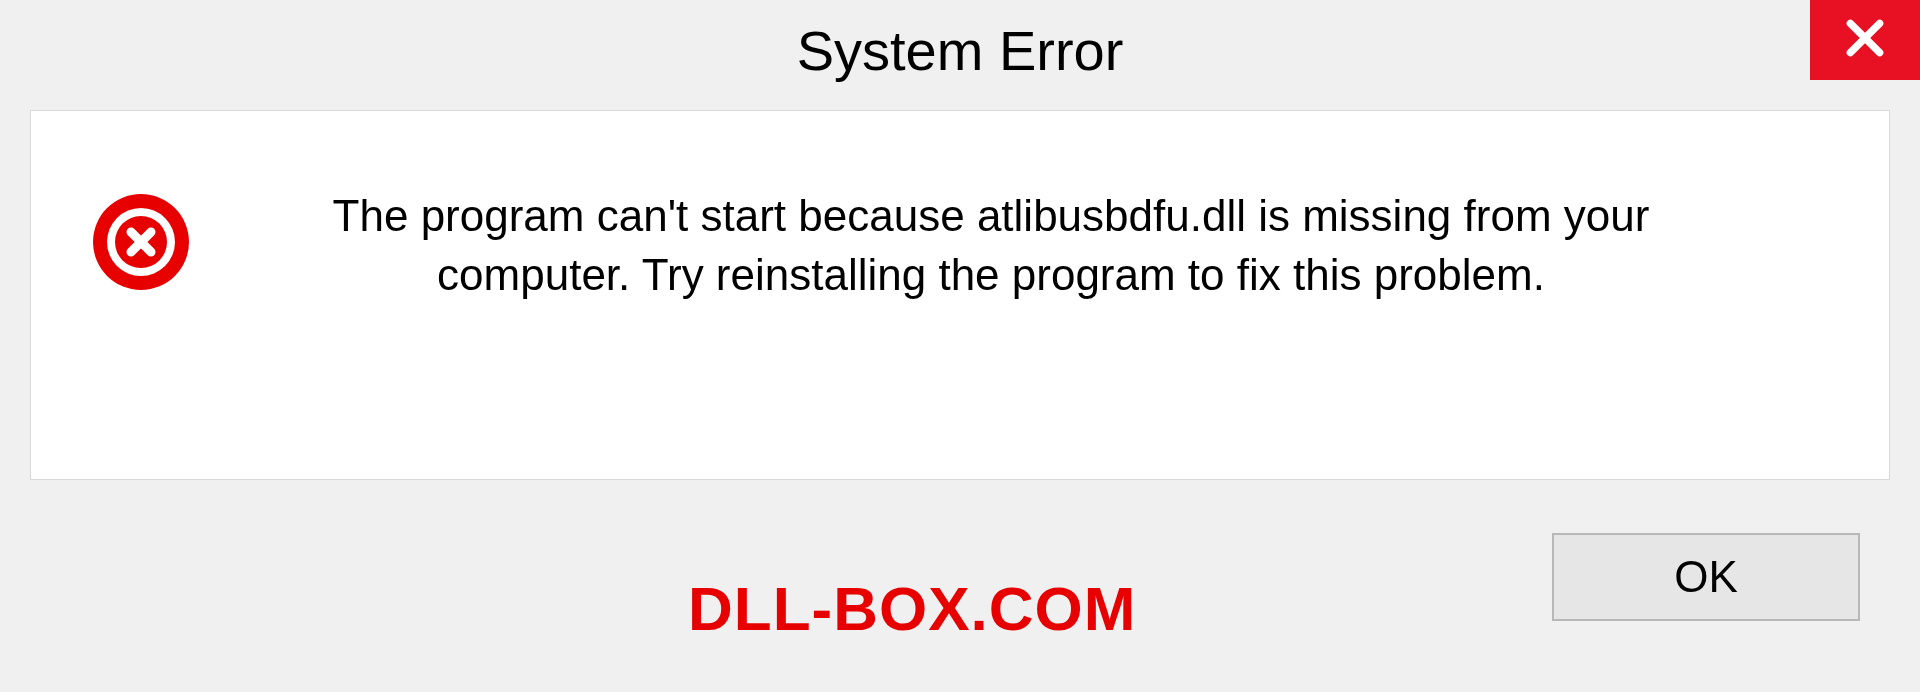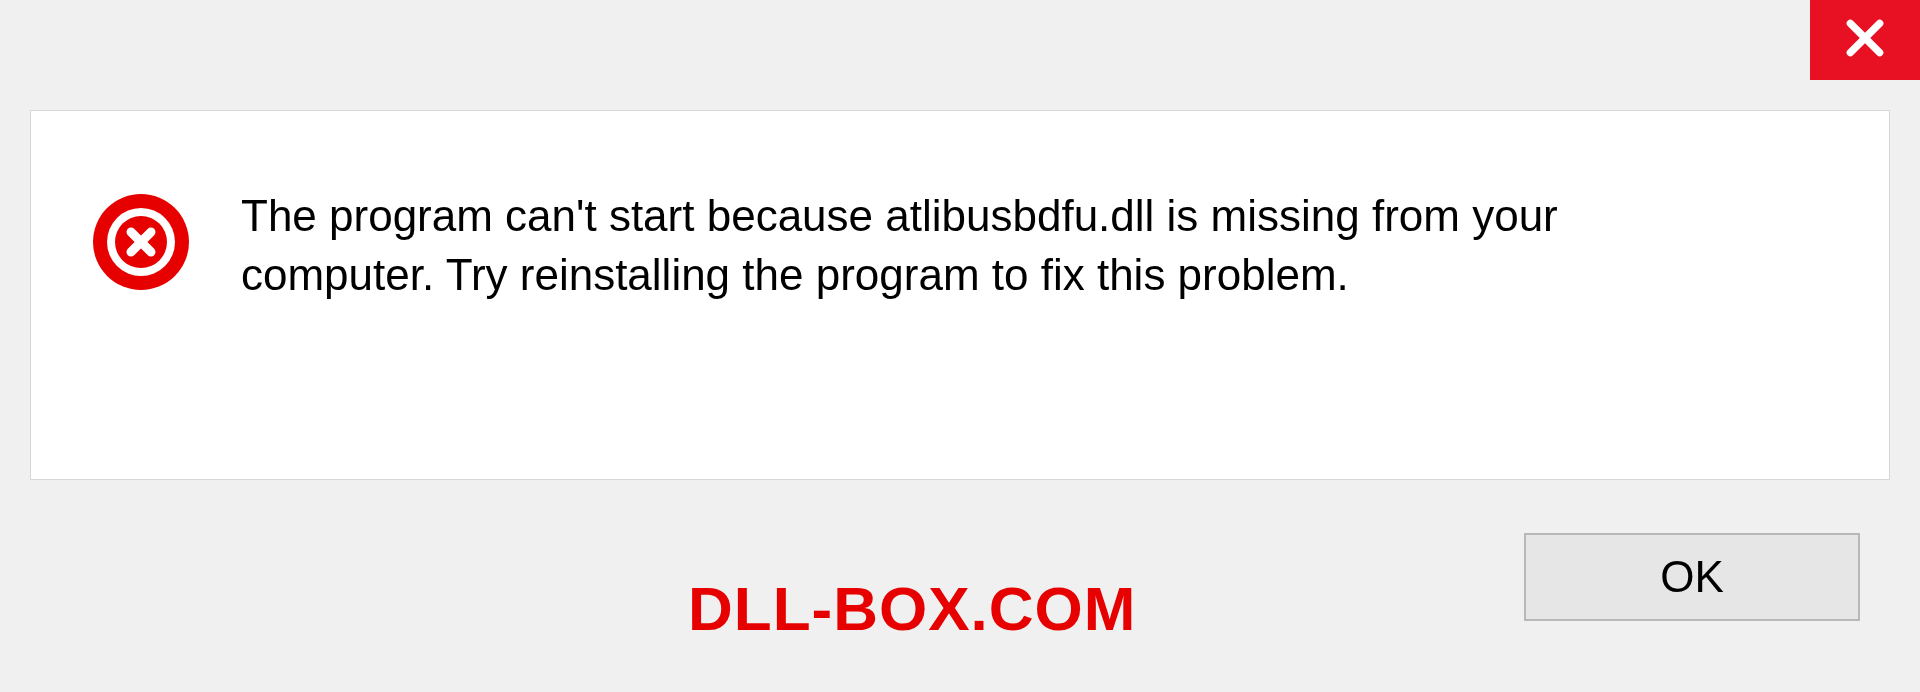--- a/index.html
+++ b/index.html
@@ -44,20 +44,21 @@
       height: 44px;
     }
     .content-panel {
       margin: 10px 30px 0 30px;
       background: #ffffff;
       border: 1px solid #d8d8d8;
       height: 370px;
       display: flex;
       align-items: flex-start;
       padding: 75px 60px 40px 60px;
+      text-align: center;
     }
     .error-icon-wrap {
       flex: 0 0 auto;
       margin-right: 50px;
       margin-top: 6px;
     }
     .error-icon-wrap svg {
       width: 100px;
       height: 100px;
       display: block;
@@ -84,37 +85,38 @@
       position: absolute;
       left: 688px;
       bottom: 48px;
       font-size: 62px;
       font-weight: 800;
       color: #e60000;
       letter-spacing: 1px;
       font-family: Arial, "Segoe UI", sans-serif;
     }
     .ok-btn {
-      width: 336px;
+      width: 308px;
       height: 88px;
       background: #e6e6e6;
       border: 2px solid #b8b8b8;
       display: flex;
       align-items: center;
       justify-content: center;
       font-size: 44px;
       color: #000;
       cursor: pointer;
       font-family: "Segoe UI", Tahoma, Arial, sans-serif;
     }
   </style>
 </head>
 <body>
 
 <div class="titlebar">
+  <div class="title-text">System Error</div>
   <div class="close-btn">
     <span>
       <svg viewBox="0 0 24 24">
         <line x1="4" y1="4" x2="20" y2="20" stroke="#ffffff" stroke-width="4" stroke-linecap="round"></line>
         <line x1="20" y1="4" x2="4" y2="20" stroke="#ffffff" stroke-width="4" stroke-linecap="round"></line>
       </svg>
     </span>
   </div>
 </div>
 

